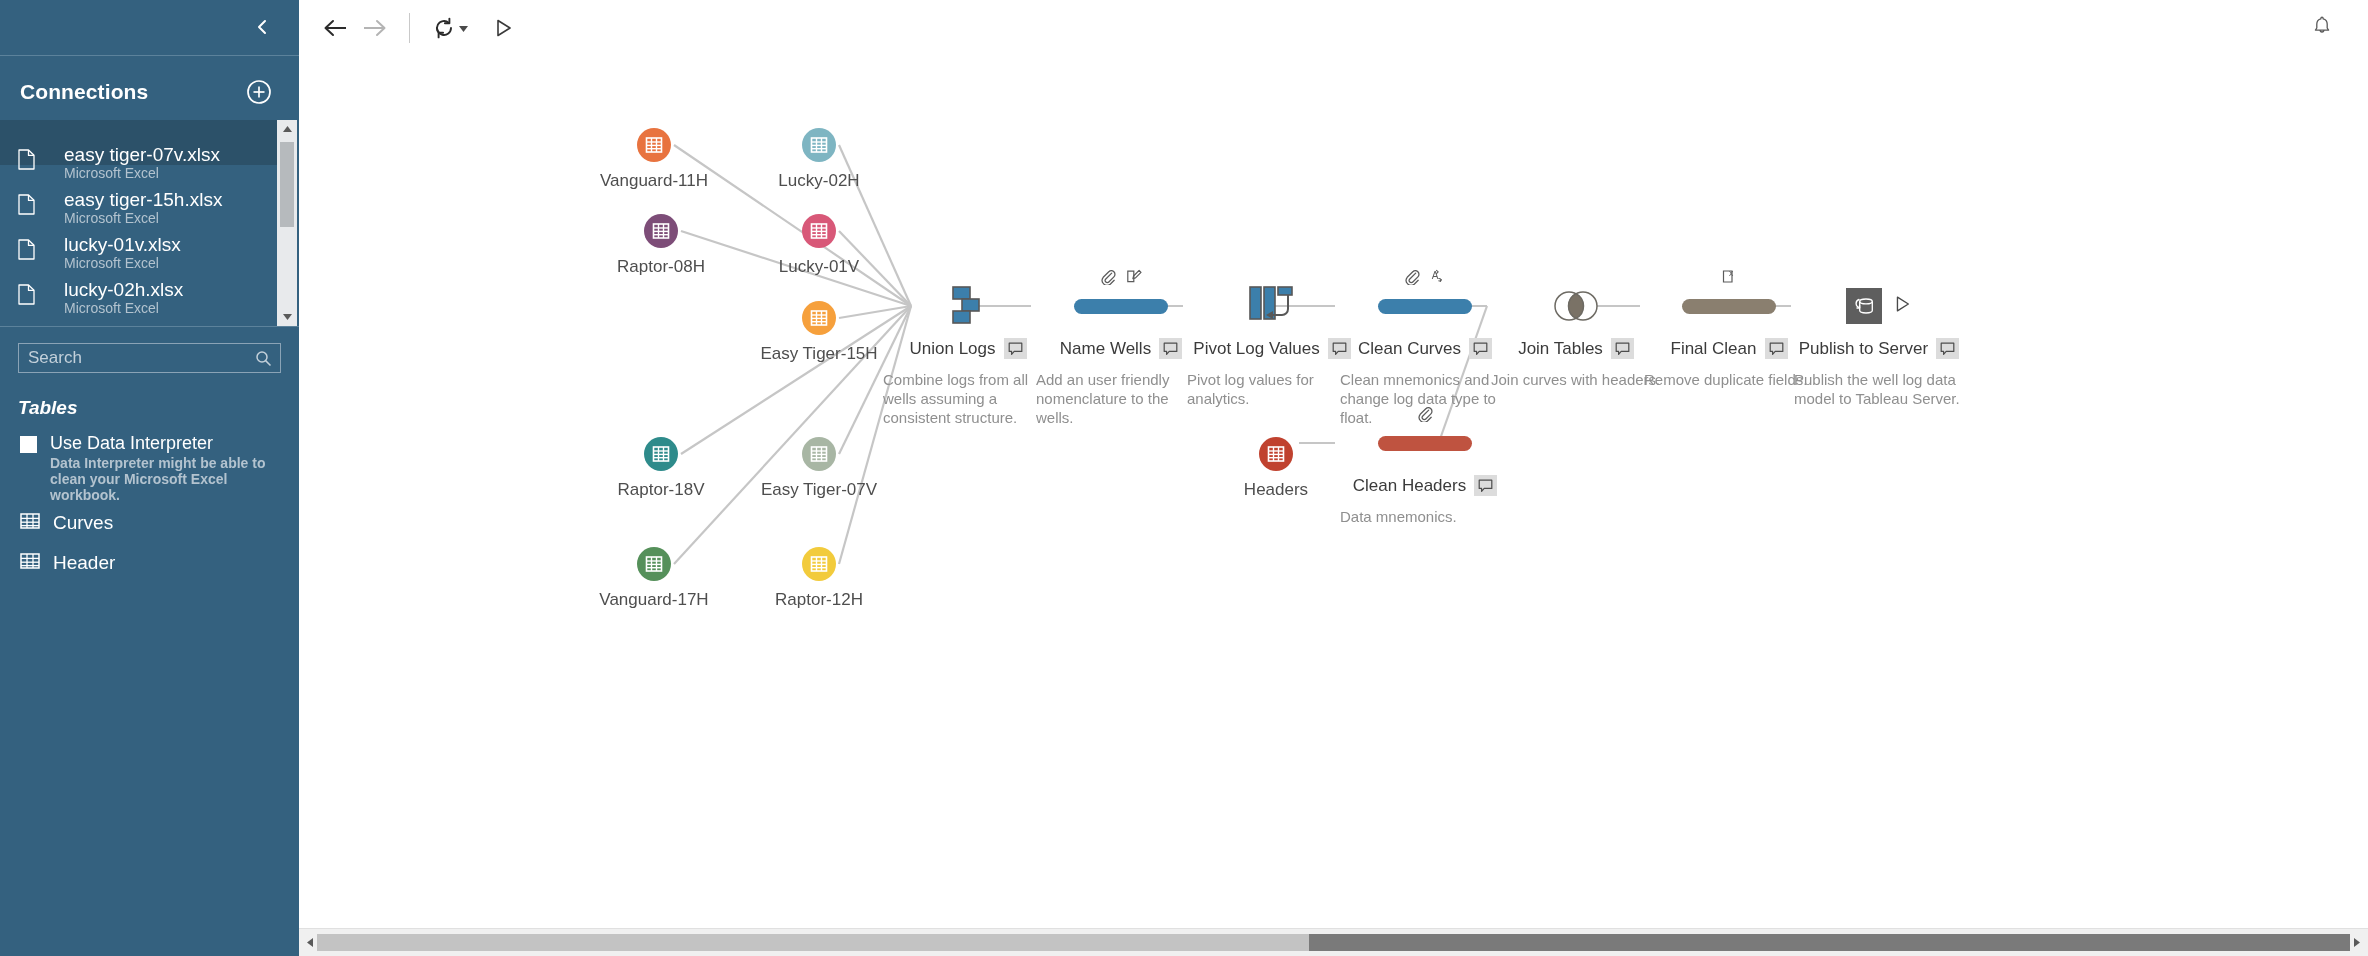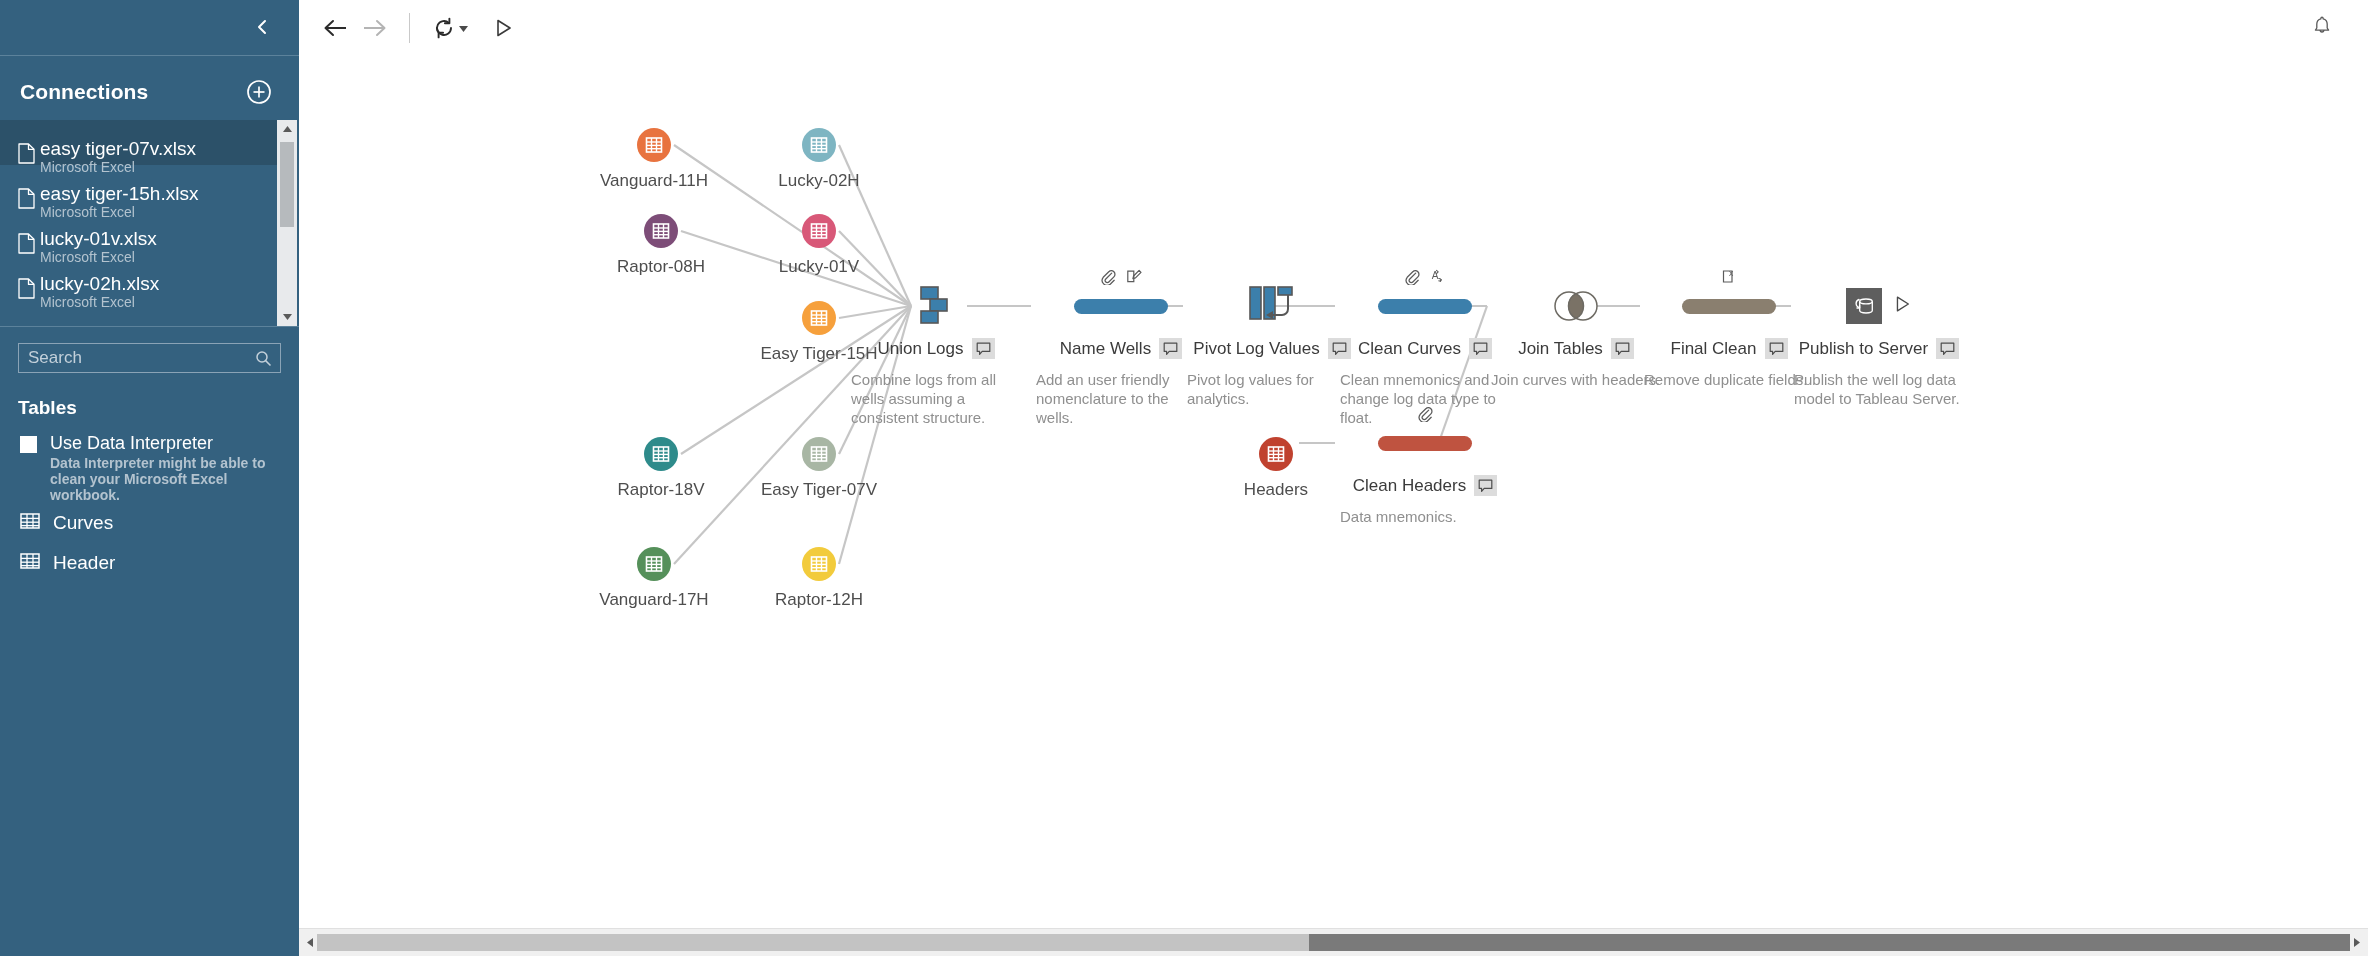--- a/index.html
+++ b/index.html
@@ -65,22 +65,22 @@
   }
   .conn-list {
     position: relative;
     height: 206px;
     overflow: hidden;
     padding-right: 22px;
   }
   .conn-item {
     display: flex;
     align-items: flex-start;
-    gap: 4px;
-    padding: 18px 10px 5px 18px;
+    gap: 28px;
+    padding: 24px 10px 5px 18px;
     height: 45px;
     cursor: pointer;
   }
   .conn-item.selected { background: #2c5169; }
   .file-icon { flex: 0 0 18px; margin-top: 5px; }
   .conn-name {
     font-size: 19px;
     line-height: 21px;
     color: #ffffff;
     white-space: nowrap;
@@ -135,20 +135,21 @@
     font-family: "Liberation Sans", sans-serif;
     padding: 0 30px 0 9px;
   }
   .search-box input::placeholder { color: #c3d0da; opacity: 1;}
   .search-icon { position:absolute; right: 8px; top: 6px; }
 
   .tables-title {
     font-size: 19px;
     font-weight: bold;
     padding: 14px 0 10px 18px;
+    font-style: italic;
   }
   .interp-row {
     display: flex;
     gap: 13px;
     padding: 4px 18px 0 20px;
     cursor: pointer;
   }
   .checkbox {
     flex: 0 0 17px;
     width: 17px; height: 17px;
@@ -623,21 +624,21 @@
                 <rect x="2.5" y="3" width="15" height="14" fill="none" stroke="#fff" stroke-width="1.6"></rect>
                 <line x1="2.5" y1="7" x2="17.5" y2="7" stroke="#fff" stroke-width="1.4"></line>
                 <line x1="2.5" y1="10.4" x2="17.5" y2="10.4" stroke="#fff" stroke-width="1.4"></line>
                 <line x1="2.5" y1="13.7" x2="17.5" y2="13.7" stroke="#fff" stroke-width="1.4"></line>
                 <line x1="7.5" y1="3" x2="7.5" y2="17" stroke="#fff" stroke-width="1.4"></line>
                 <line x1="12.5" y1="3" x2="12.5" y2="17" stroke="#fff" stroke-width="1.4"></line>
               </svg>
             </span>
             <div class="in-label">Headers</div>
           </div>
-          <div class="step" style="left: 552px; top: 228px;">
+          <div class="step" style="left: 584px; top: 228px;">
             <div class="step-glyph">
               <svg width="50" height="48" viewBox="0 0 50 48">
                 <rect x="10" y="5" width="17" height="12" fill="#3c7fab" stroke="#585858" stroke-width="1.6"></rect>
                 <rect x="19" y="17" width="17" height="12" fill="#3c7fab" stroke="#585858" stroke-width="1.6"></rect>
                 <rect x="10" y="29" width="17" height="12" fill="#3c7fab" stroke="#585858" stroke-width="1.6"></rect>
               </svg>
             </div>
             <div class="step-title-row">
               <span class="step-title">Union Logs</span>
               <span class="note-btn">

